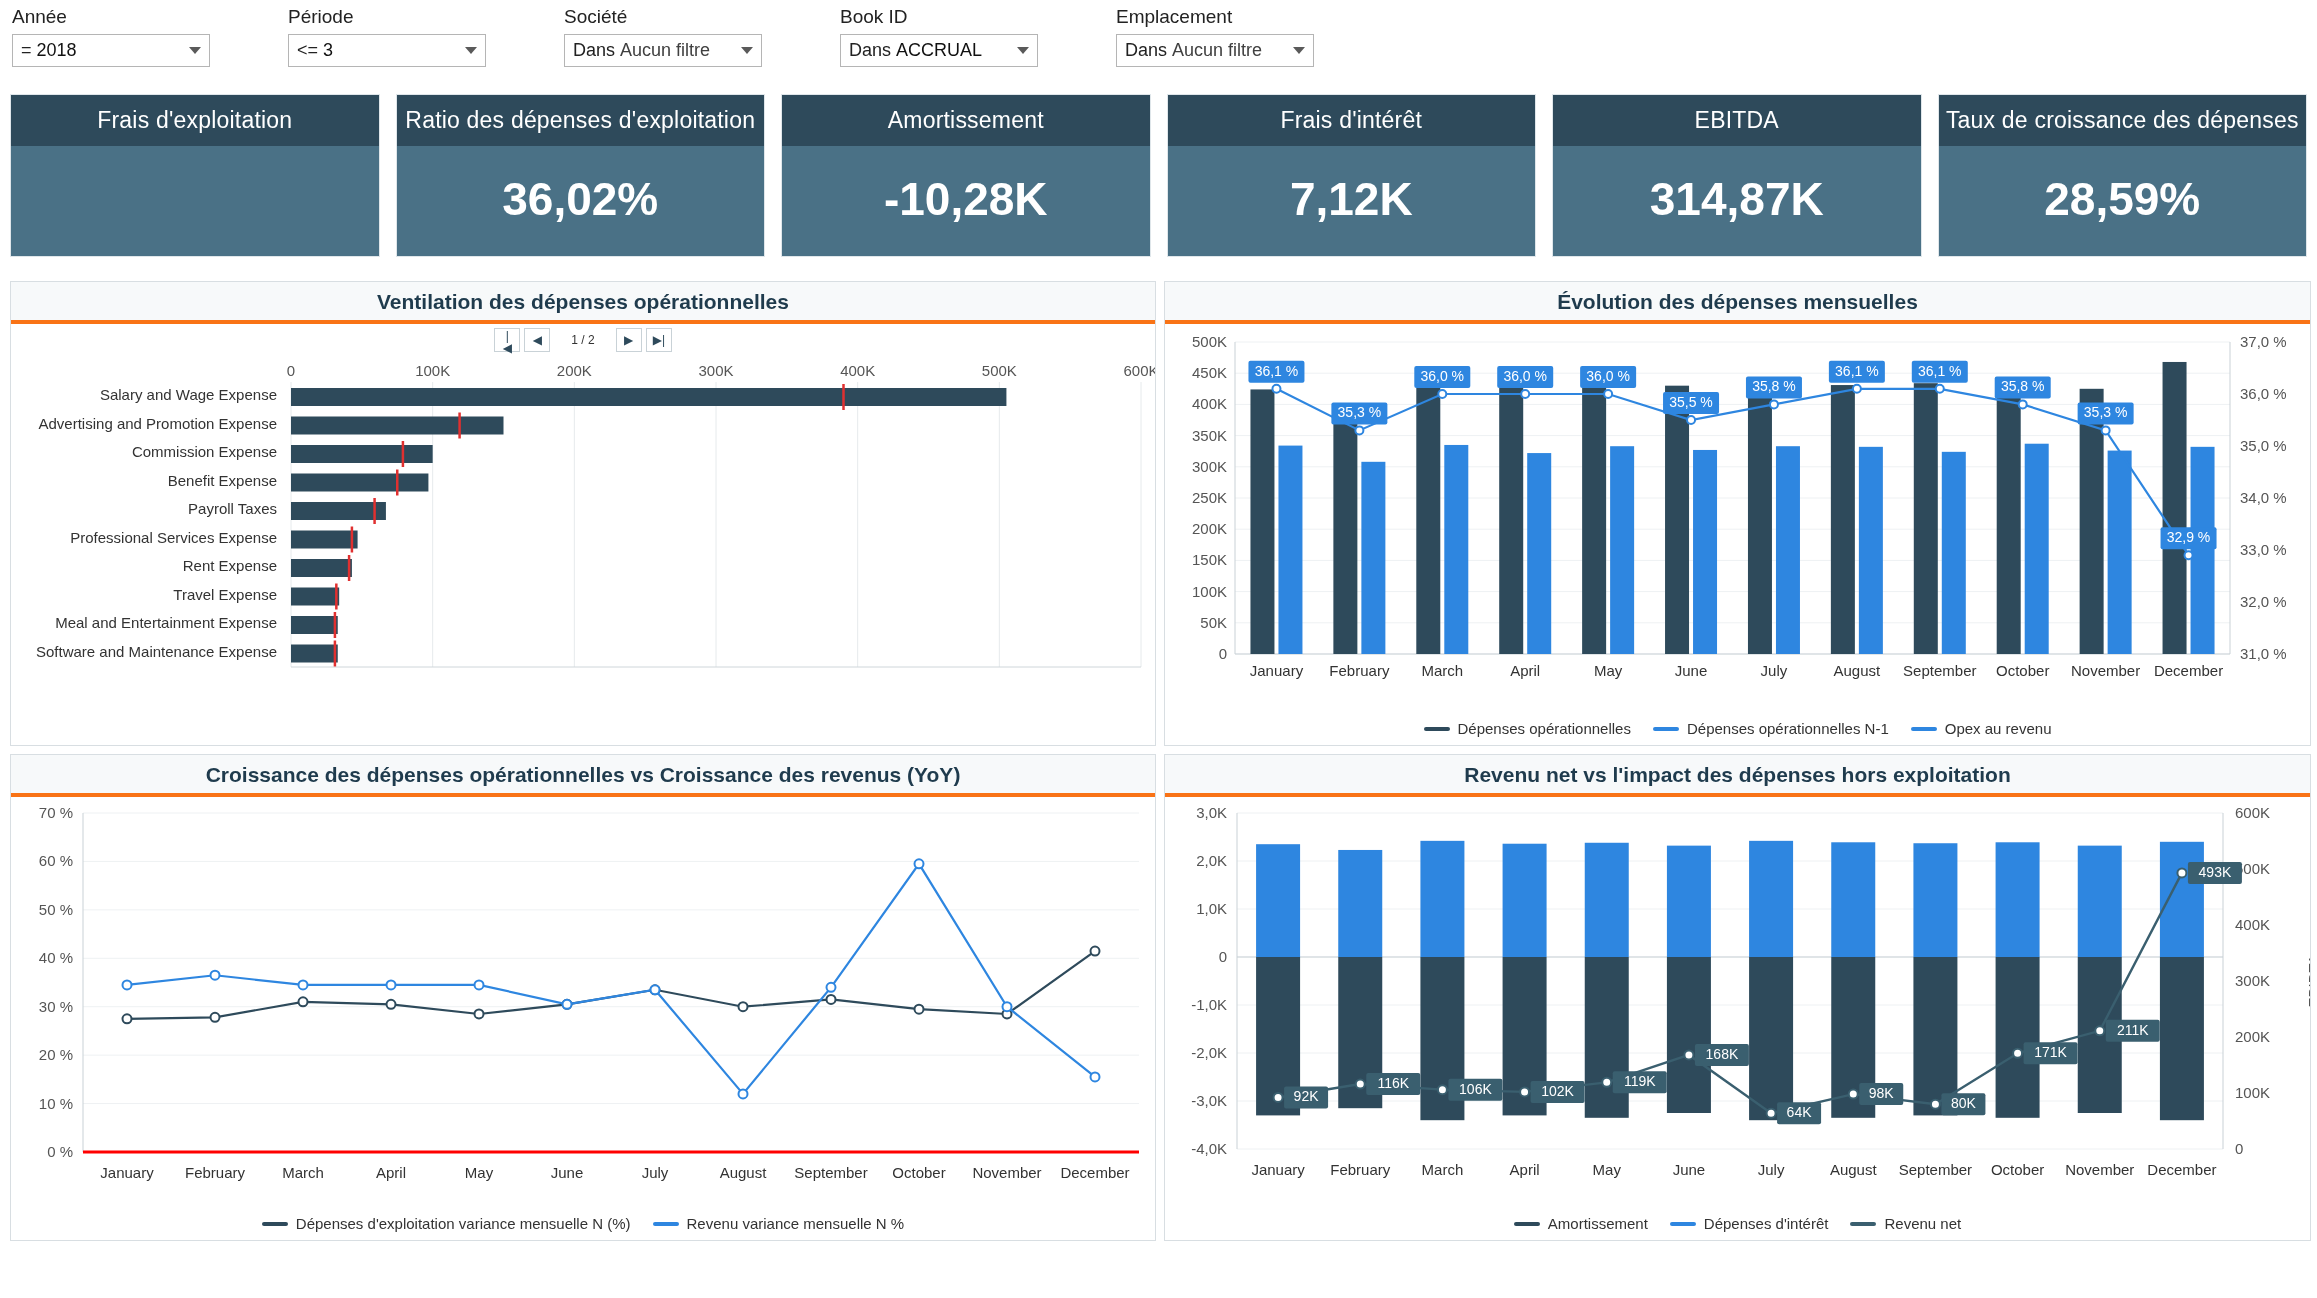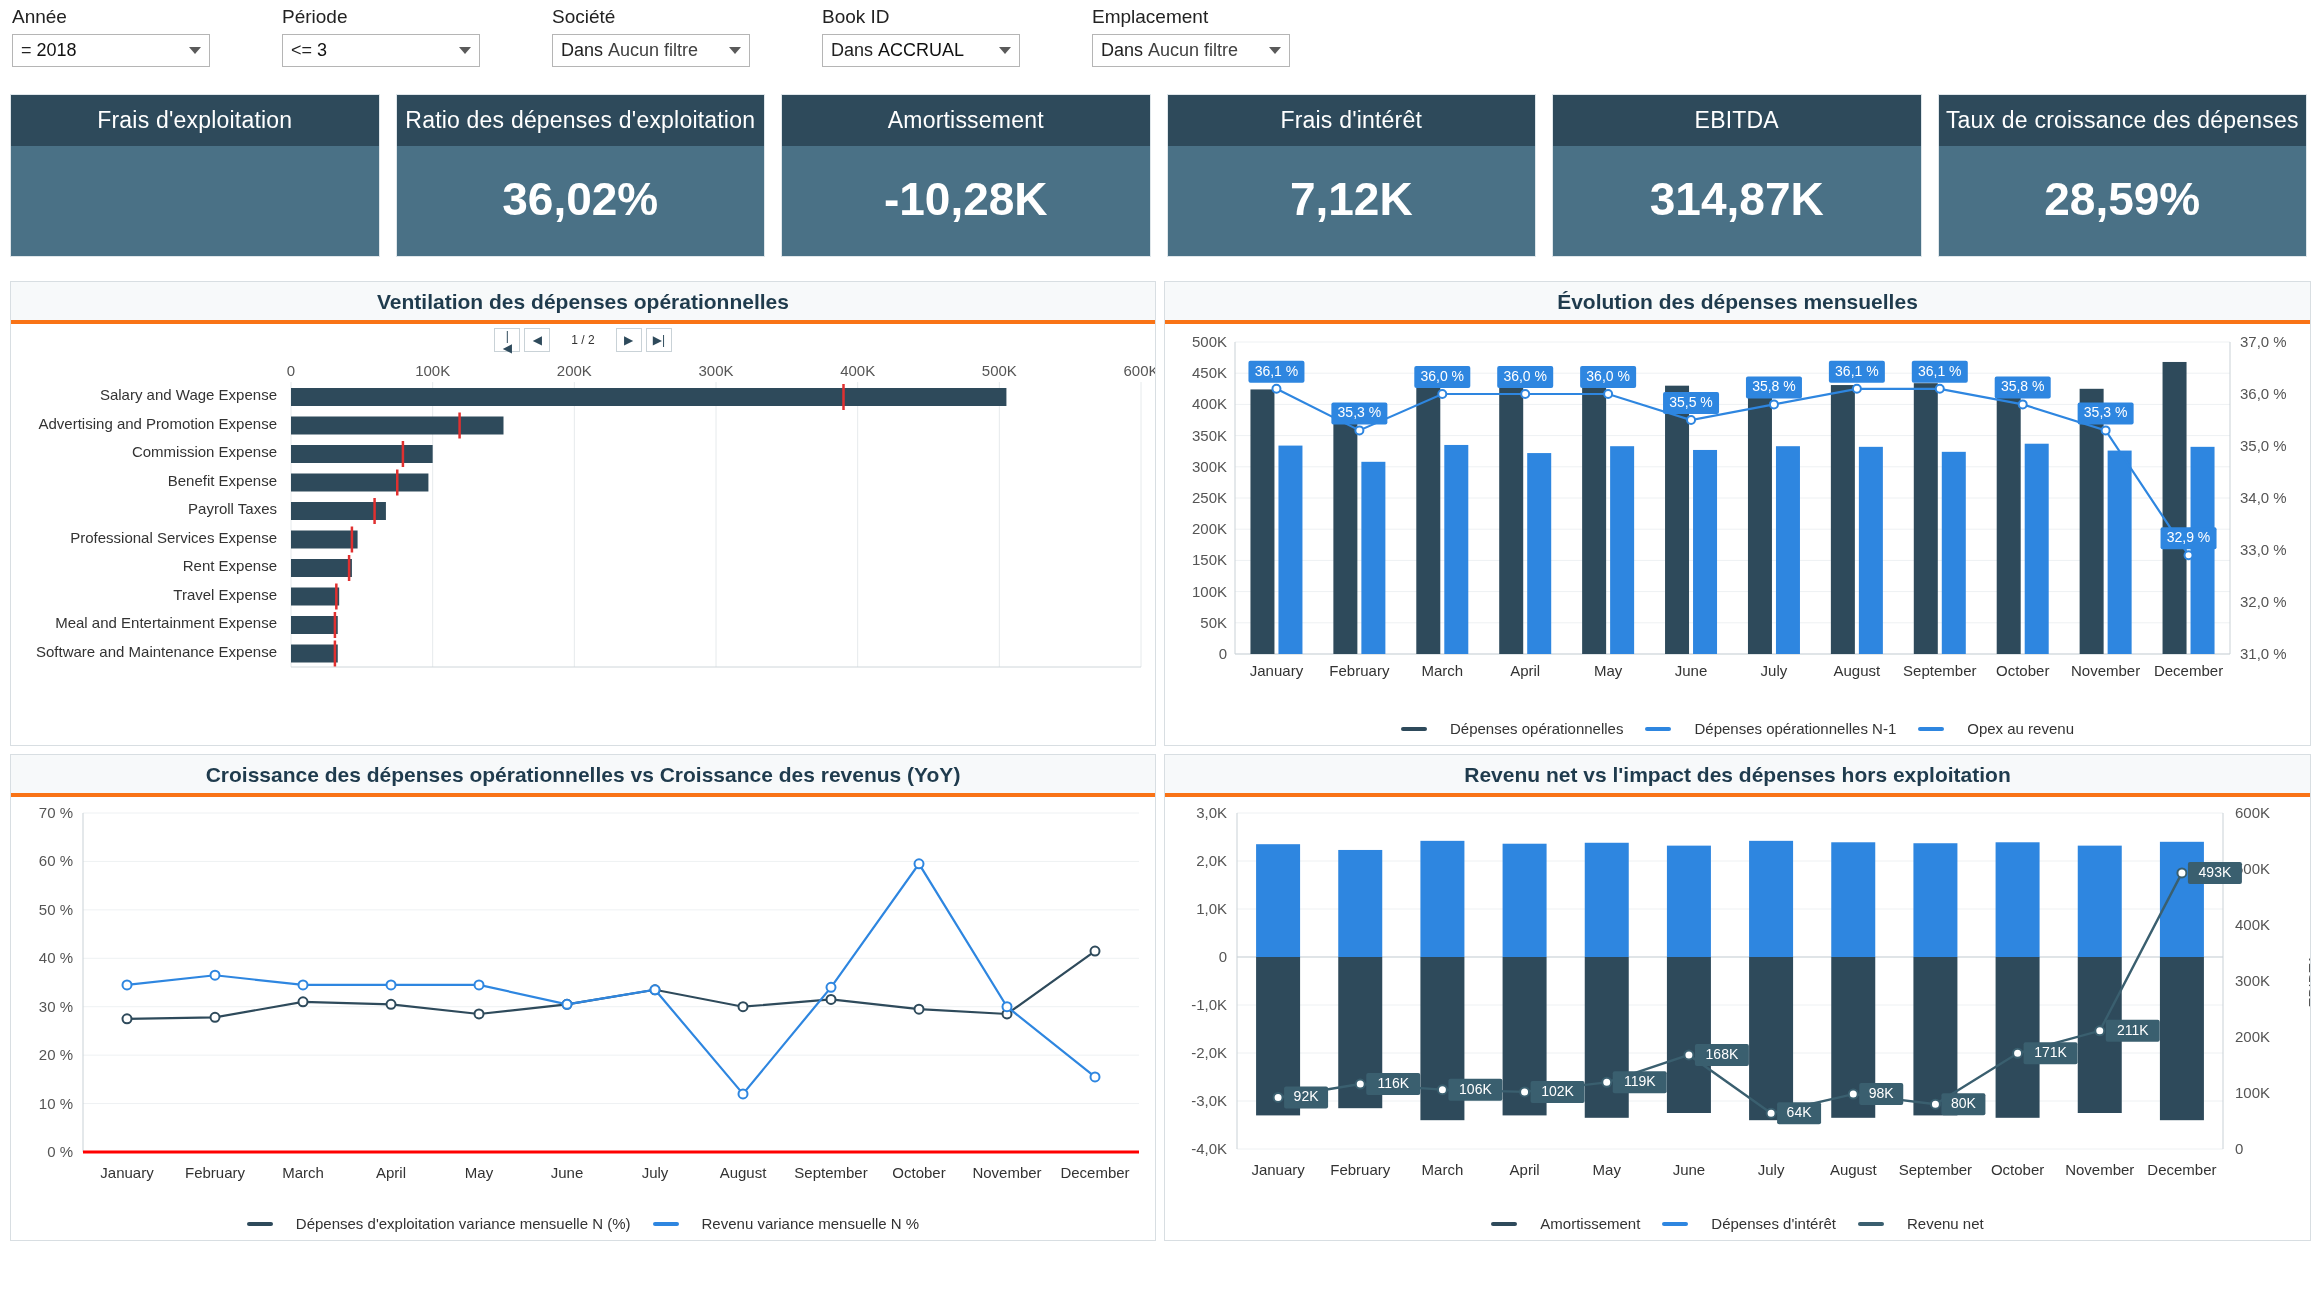--- a/index.html
+++ b/index.html
@@ -6,21 +6,21 @@
   html, body {
     margin: 0; padding: 0;
     width: 2317px; height: 1298px;
     background: #ffffff;
     font-family: "Liberation Sans", sans-serif;
     overflow: hidden;
   }
   .page { width: 2317px; height: 1298px; position: relative; padding: 0 8px; }
 
   
-  .filters { display: flex; gap: 8px; padding: 6px 4px 4px 4px; height: 78px; }
+  .filters { display: flex; gap: 14px; padding: 6px 4px 4px 4px; height: 78px; }
   .filter { margin-right: 64px; }
   .filter-label { font-size: 19px; color: #222; margin-bottom: 6px; }
   .filter-box {
     width: 198px; height: 33px; border: 1px solid #b5b5b5; background: #fff;
     display: flex; align-items: center; padding: 0 8px; font-size: 18px; color: #111;
     position: relative;
   }
   .filter-box .prefix { color: #222; margin-right: 5px; }
   .filter-box .muted { color: #404040; }
   .caret {
@@ -52,21 +52,21 @@
 
   .pager { display: flex; justify-content: center; align-items: center; gap: 4px; padding: 4px 0 2px 0; }
   .pager button {
     width: 26px; height: 24px; border: 1px solid #c9d2d7; background: #fff;
     font-size: 12px; color: #2e4a5b; cursor: pointer; line-height: 1;
   }
   .pager .pg { font-size: 12px; color: #333; margin: 0 17px; text-align: right; }
   .tick-label { font-size: 15px; fill: #555; }
   .cat-label { font-size: 15px; fill: #333; }
   .legend { display: flex; justify-content: center; gap: 22px; padding: 4px 0 8px 0; flex-wrap: wrap; }
-  .legend-item { display: flex; align-items: center; gap: 23px; font-size: 15px; color: #333; }
+  .legend-item { display: flex; align-items: center; gap: 8px; font-size: 15px; color: #333; }
   .legend-swatch { width: 26px; height: 4px; border-radius: 2px; }
 
   .callout { font-size: 14px; fill: #fff; }
 </style>
 </head>
 <body>
 
 <div class="page">
 
   <div class="filters">

